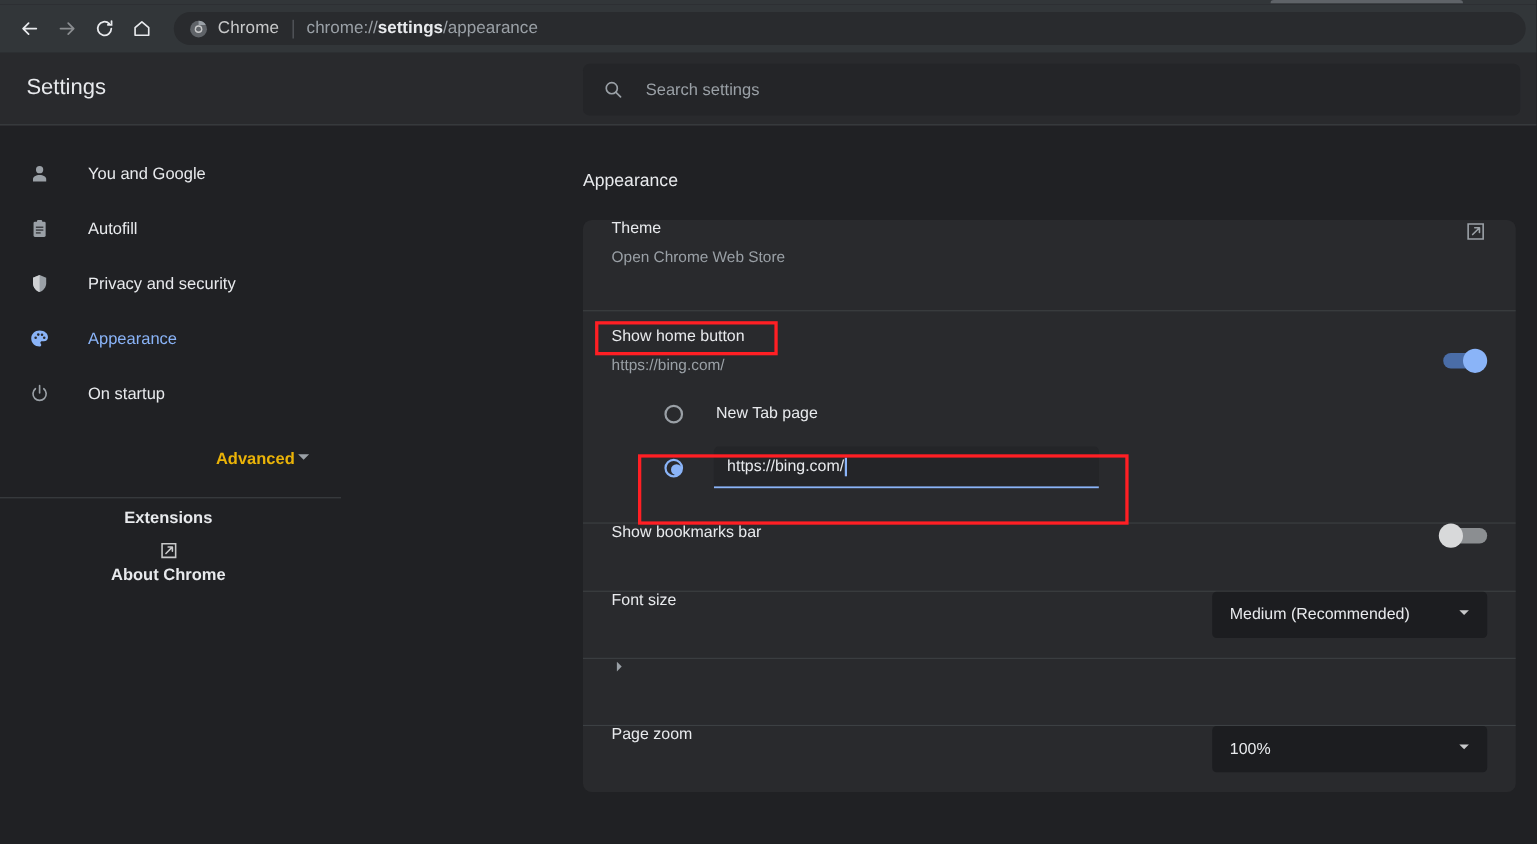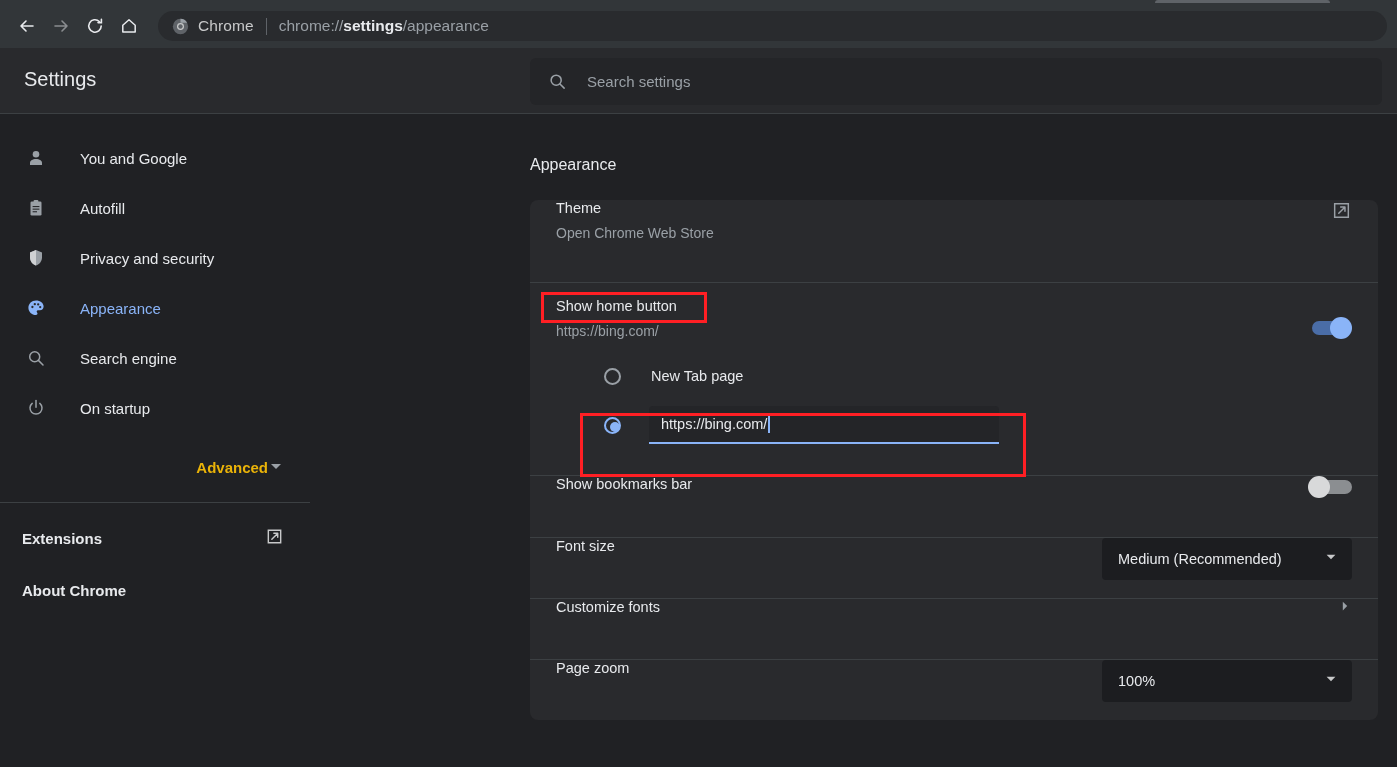--- a/index.html
+++ b/index.html
@@ -111,20 +111,21 @@
   }
   .side-divider { height: 1px; background: #3c4043; margin: 9px 0 0 0; width: 310px; }
 
   .side-foot {
     height: 52px;
     display: flex; align-items: center;
     padding: 0 26px 0 22px;
     color: #e8eaed; font-size: 15px; font-weight: 700;
     justify-content: space-between;
     width: 310px;
+    flex-direction: column;
   }
   .side-foot.first { margin-top: 9px; }
 
   
   .main {
     position: absolute; top: 115px; left: 310px; width: 1087px; height: 652px;
     background: #202124;
   }
   .section-title {
     position: absolute; left: 220px; top: 41px;
@@ -333,29 +334,20 @@
         <path d="M10 2.5c-4.3 0-7.6 3.2-7.6 7.2 0 4.1 3.3 7.3 7.6 7.3.9 0 1.5-.6 1.5-1.4 0-.4-.2-.7-.4-1-.3-.3-.4-.6-.4-1 0-.8.6-1.4 1.5-1.4h1.6c2.3 0 3.8-1.5 3.8-3.7 0-3.4-3.3-6-7.6-6z" fill="#8ab4f8"></path>
         <circle cx="6.4" cy="9" r="1.15" fill="#292a2d"></circle>
         <circle cx="8.8" cy="6.2" r="1.15" fill="#292a2d"></circle>
         <circle cx="12.2" cy="6.4" r="1.15" fill="#292a2d"></circle>
         <circle cx="14.2" cy="9.1" r="1.15" fill="#292a2d"></circle>
       </svg>
     </span>
     <span class="lbl">Appearance</span>
   </div>
 
-  <div class="side-item">
-    <span class="ico">
-      <svg width="20" height="20" viewBox="0 0 20 20" fill="none" stroke="#9aa0a6" stroke-width="1.5" stroke-linecap="round">
-        <circle cx="8.7" cy="8.7" r="5"></circle>
-        <path d="M12.4 12.4 17 17"></path>
-      </svg>
-    </span>
-    <span class="lbl">Search engine</span>
-  </div>
 
 
   <div class="side-item">
     <span class="ico">
       <svg width="20" height="20" viewBox="0 0 20 20" fill="none" stroke="#9aa0a6" stroke-width="1.5" stroke-linecap="round">
         <path d="M6.2 5.4a6 6 0 1 0 7.6 0"></path>
         <path d="M10 2.6v6.6"></path>
       </svg>
     </span>
     <span class="lbl">On startup</span>
@@ -449,23 +441,20 @@
         <span class="dd-val">Medium (Recommended)</span>
         <span>
           <svg width="14" height="14" viewBox="0 0 16 16">
               <path d="M3 5.5l5 5 5-5z" fill="#c8c9ca"></path>
             </svg>
         </span>
       </div>
     </div>
 
     <div class="row row-customfonts">
-      <div class="row-main">
-        <div class="row-label">Customize fonts</div>
-      </div>
       <span class="chev-right">
         <svg width="14" height="14" viewBox="0 0 16 16">
             <path d="M5.5 3l5 5-5 5z" fill="#9aa0a6"></path>
           </svg>
       </span>
     </div>
 
     <div class="row row-pagezoom">
       <div class="row-main">
         <div class="row-label">Page zoom</div>

